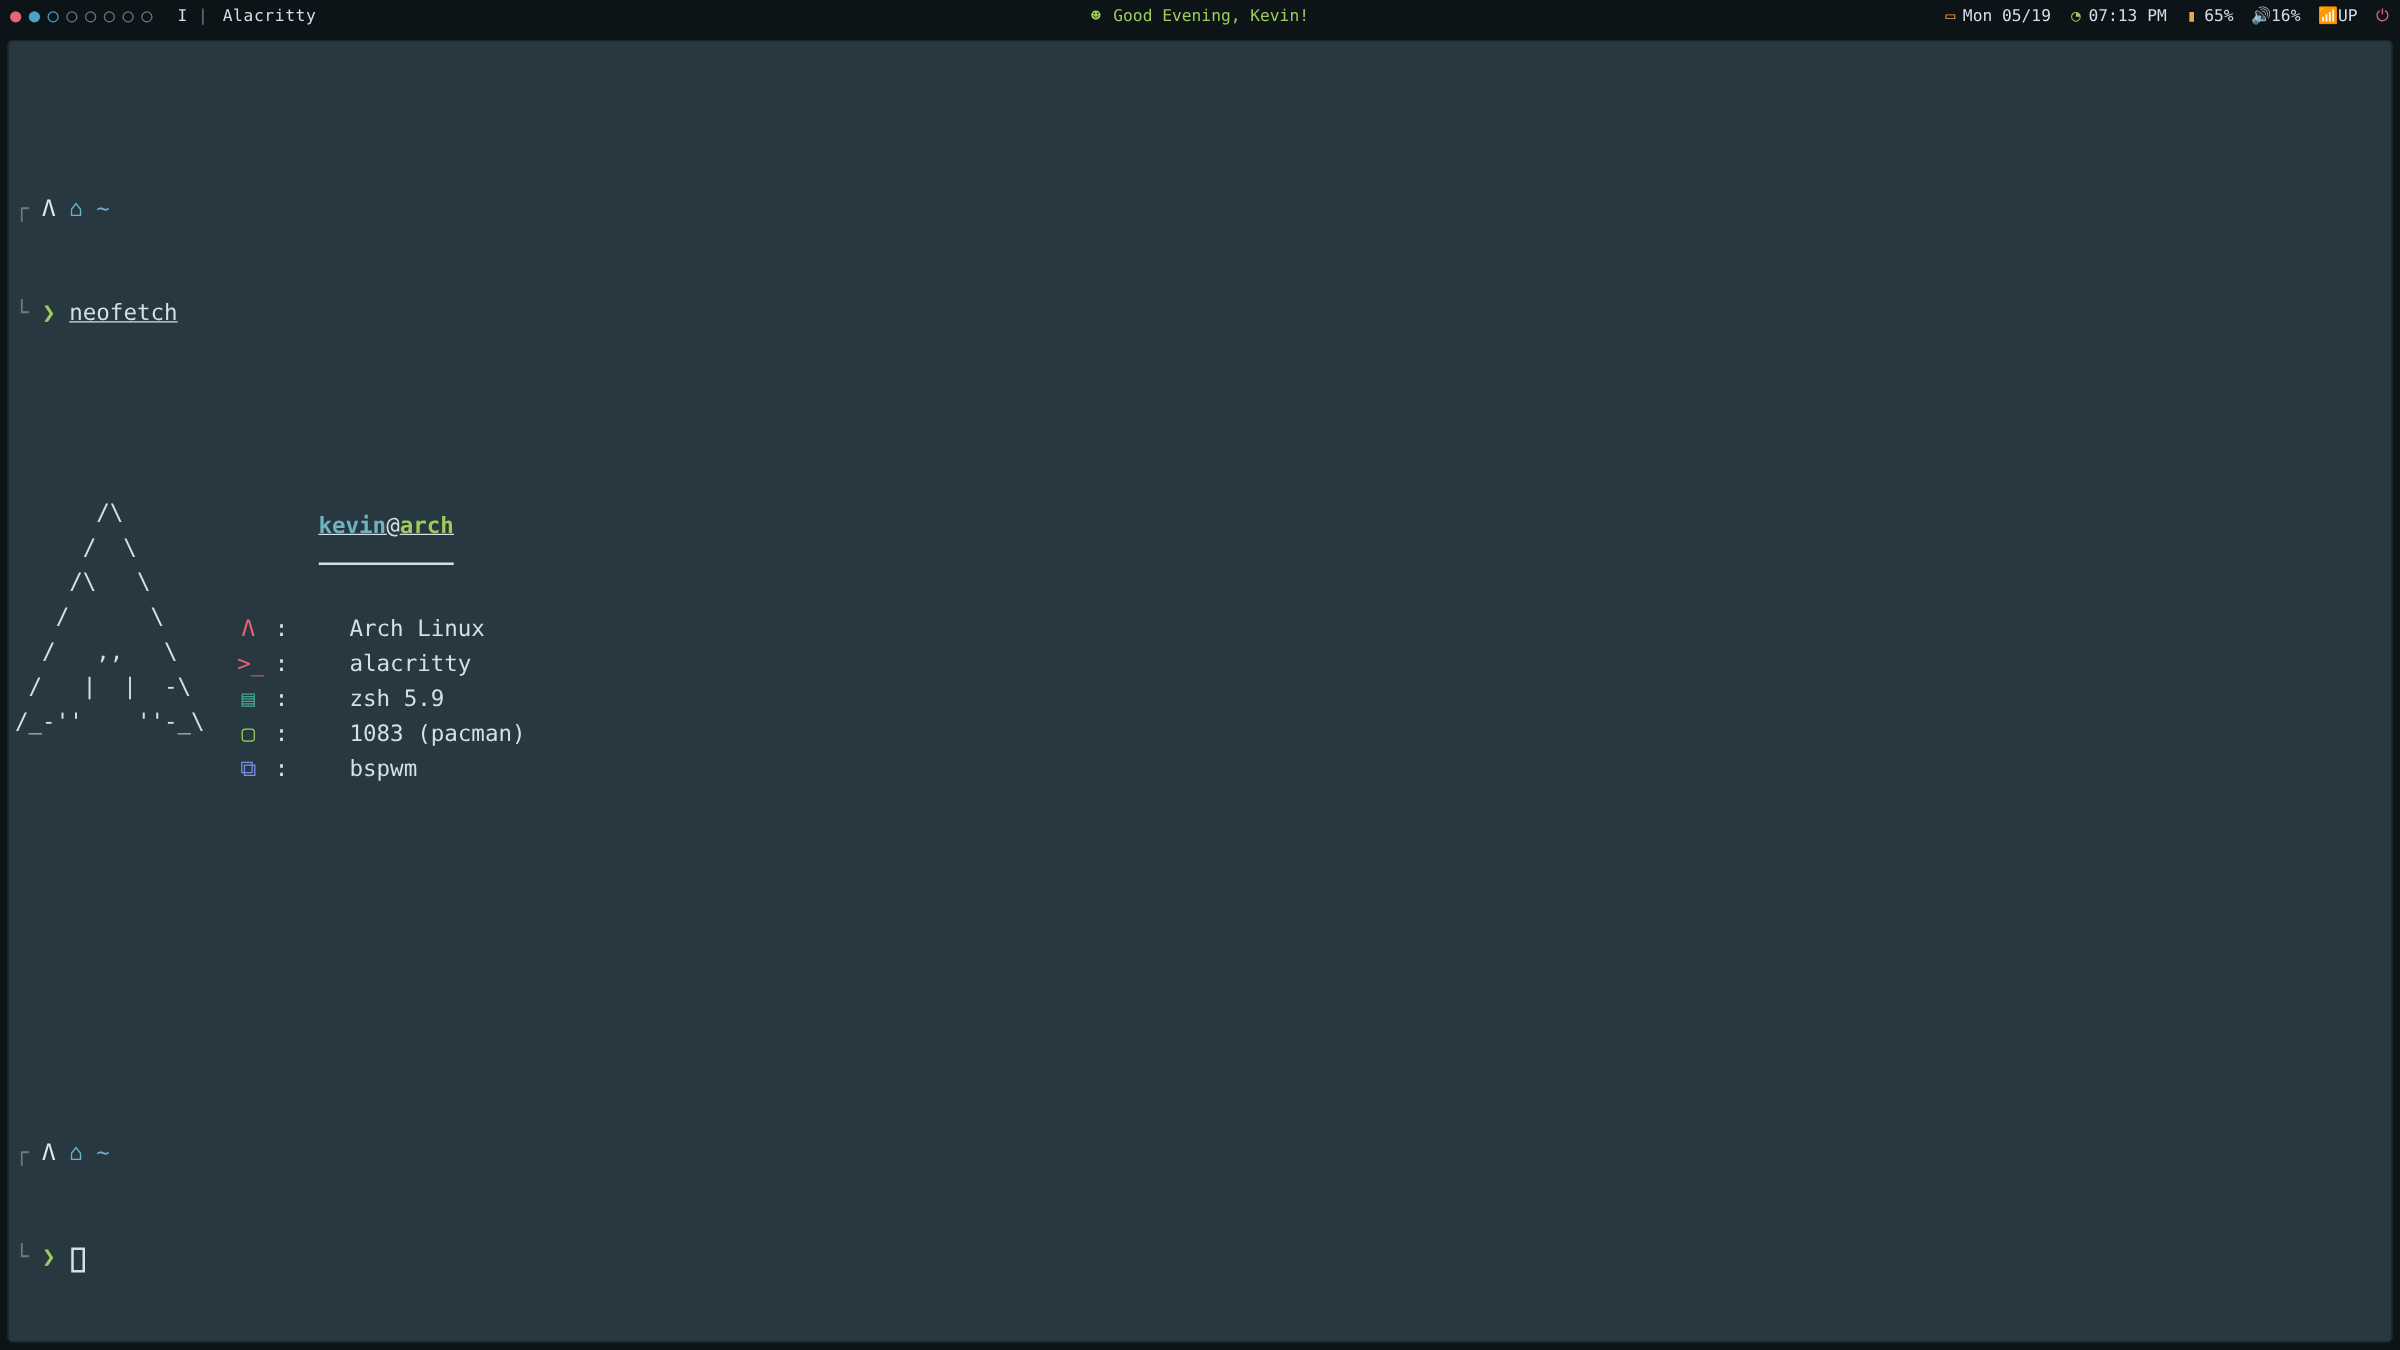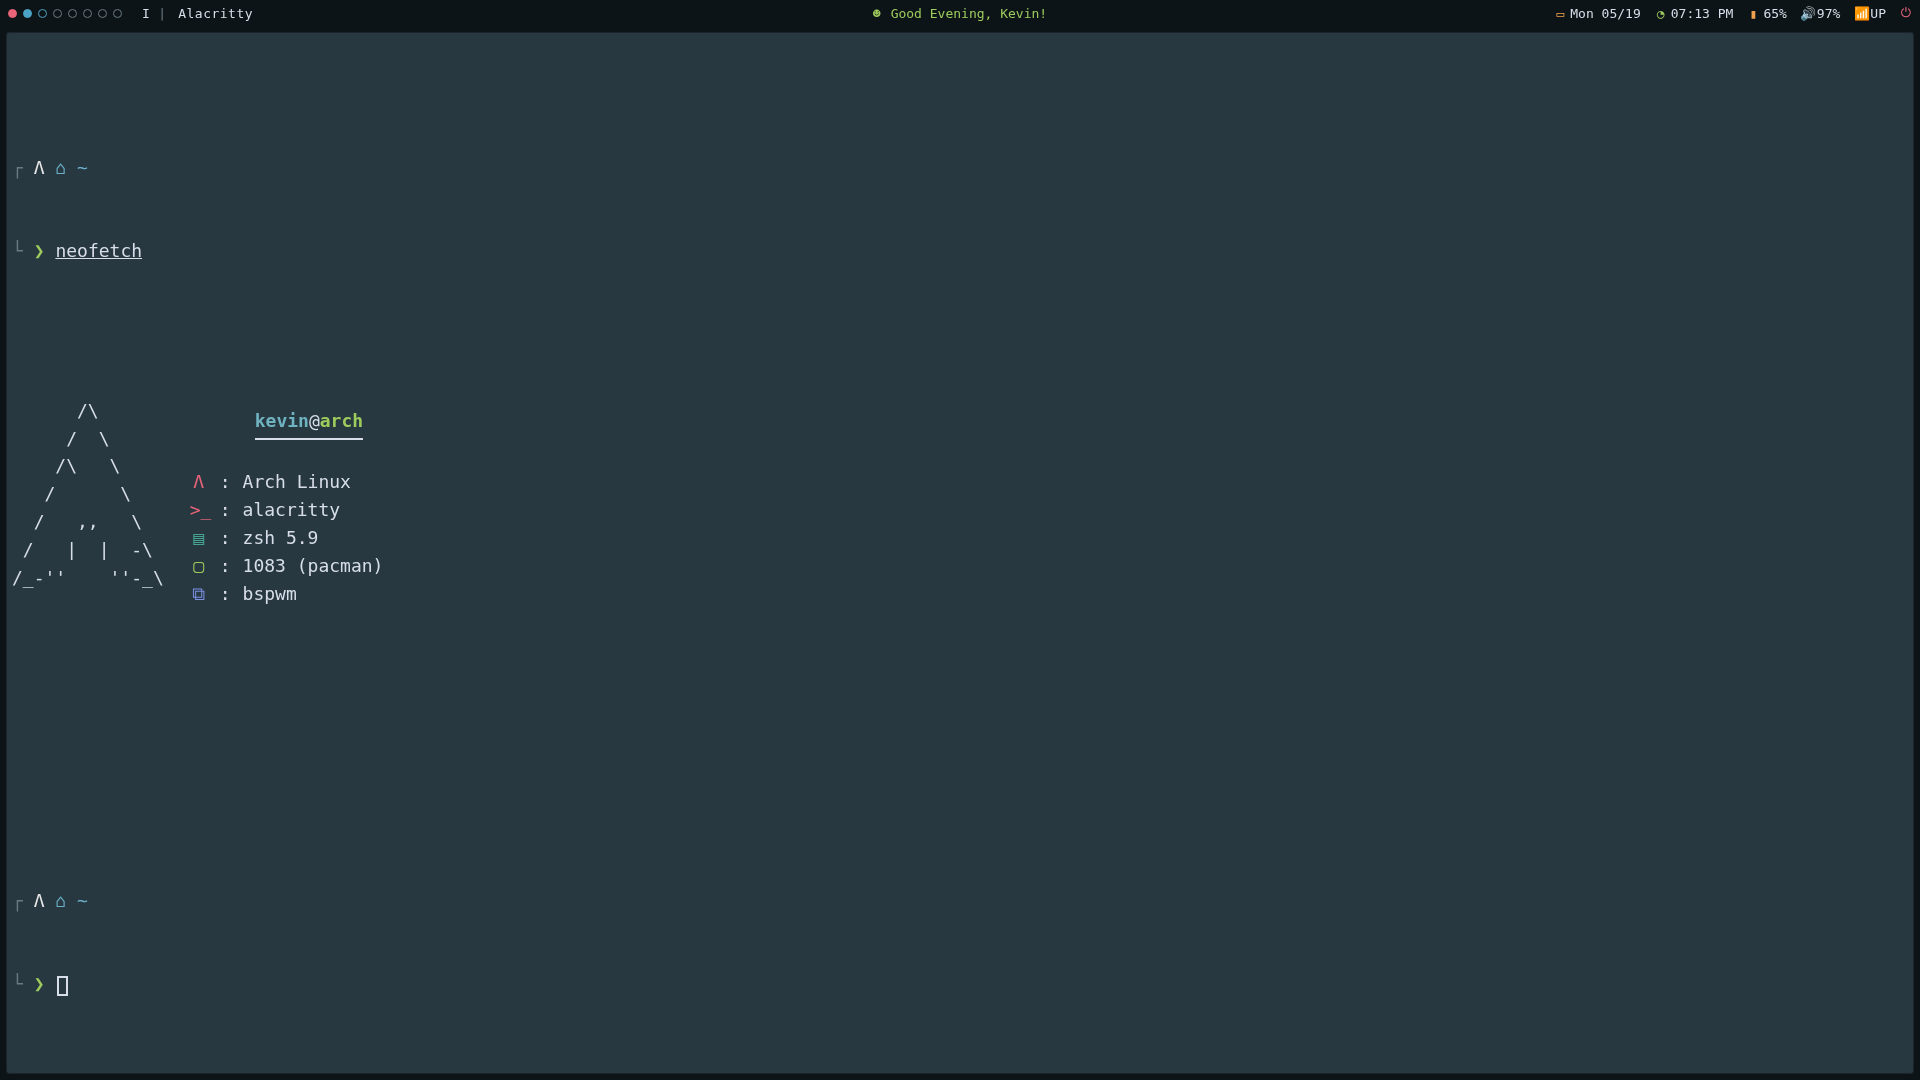--- a/index.html
+++ b/index.html
@@ -103,29 +103,29 @@
   .neofetch { display: flex; gap: 26px; align-items: flex-start; margin-top: 2px;}
 
   .ascii {
     color: var(--fg);
     white-space: pre;
     font-size: 18px;
     line-height: 1.55;
   }
 
   .info { padding-top: 0px; }
-  .info .userhost { display: inline-block; padding-bottom: 4px; border-bottom: 2px solid var(--fg); }
+  .info .userhost { display: inline-block; padding-bottom: 16px; border-bottom: 2px solid var(--fg); margin-bottom: 10px; text-decoration: underline;}
   .info .user { color: var(--accent-user); font-weight: bold;}
   .info .at { color: var(--fg); }
   .info .host { color: var(--accent-host); font-weight: bold;}
 
   .info-row { display: flex; align-items: baseline; gap: 12px; }
   .info-row .icon { width: 18px; text-align: center; }
   .info-row .colon { color: var(--fg); }
-  .info-row .val { color: var(--fg); }
+  .info-row .val { color: var(--fg); margin-left: 37px; }
 
   .ic-os    { color: var(--red); }
   .ic-term  { color: var(--red); }
   .ic-shell { color: #46a38f; }
   .ic-pkg   { color: var(--green); }
   .ic-wm    { color: #7a8fe0; }
 
   .cursor-box {
     display: inline-block;
     width: 11px;
@@ -173,21 +173,21 @@
     <span class="status">
       <span class="ic c-green">◔</span>
       <span>07:13 PM</span>
     </span>
     <span class="status">
       <span class="ic c-orange">▮</span>
       <span>65%</span>
     </span>
     <span class="status">
       <span class="ic c-cyan">🔊</span>
-      <span>97%</span>
+      <span>16%</span>
     </span>
     <span class="status">
       <span class="ic c-cyan">📶</span>
       <span>UP</span>
     </span>
     <span class="status">
       <span class="ic c-red">⏻</span>
     </span>
   </div>
 </div>

